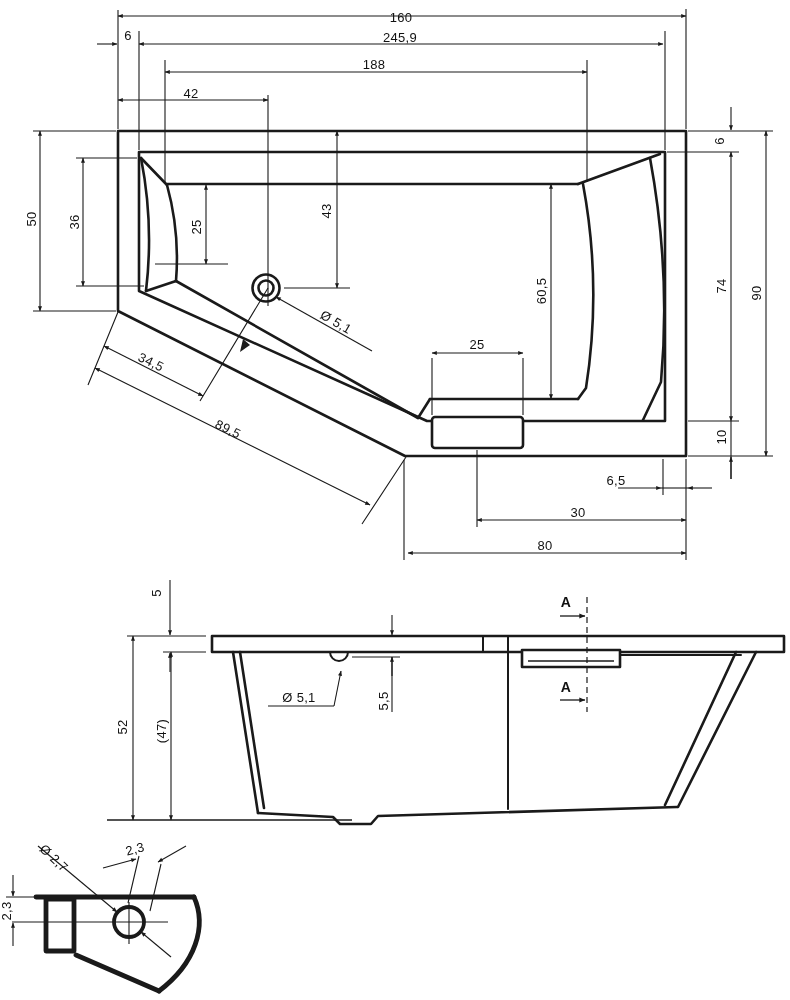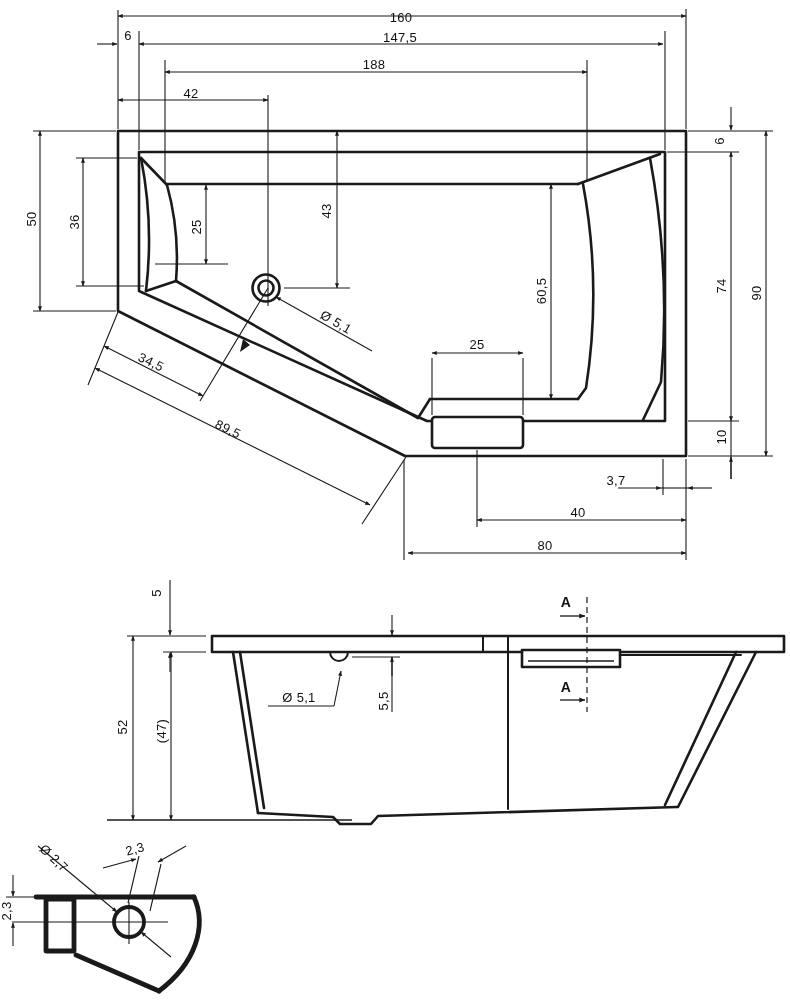--- a/index.html
+++ b/index.html
@@ -135,38 +135,38 @@
     <line class="thin" x1="171" y1="957" x2="141" y2="932" marker-end="url(#ar)"></line>
     <path class="thin" d="M128,903 L139,856 M150,911 L161,864"></path>
     <line class="thin" x1="103" y1="868" x2="136" y2="859" marker-end="url(#ar)"></line>
     <line class="thin" x1="186" y1="846" x2="158" y2="862" marker-end="url(#ar)"></line>
   </g>
 </svg>
 
 <div>
   <span class="dim" style="left:401px;top:17px">160</span>
   <span class="dim" style="left:128px;top:35px">6</span>
-  <span class="dim" style="left:400px;top:37px">147,5</span>
+  <span class="dim" style="left:400px;top:37px">245,9</span>
   <span class="dim" style="left:374px;top:64px">188</span>
   <span class="dim" style="left:191px;top:93px">42</span>
   <span class="dim r90" style="left:31px;top:219px">50</span>
   <span class="dim r90" style="left:74px;top:222px">36</span>
   <span class="dim r90" style="left:196px;top:227px">25</span>
   <span class="dim r90" style="left:326px;top:211px">43</span>
   <span class="dim r30" style="left:336px;top:322px">Ø 5,1</span>
   <span class="dim r90" style="left:541px;top:291px">60,5</span>
   <span class="dim r90" style="left:719px;top:141px">6</span>
   <span class="dim r90" style="left:721px;top:286px">74</span>
   <span class="dim r90" style="left:756px;top:293px">90</span>
   <span class="dim r90" style="left:721px;top:437px">10</span>
   <span class="dim" style="left:477px;top:344px">25</span>
   <span class="dim r26" style="left:151px;top:362px">34,5</span>
   <span class="dim r26" style="left:228px;top:429px">89,5</span>
-  <span class="dim" style="left:616px;top:480px">3,7</span>
-  <span class="dim" style="left:578px;top:512px">40</span>
+  <span class="dim" style="left:616px;top:480px">6,5</span>
+  <span class="dim" style="left:578px;top:512px">30</span>
   <span class="dim" style="left:545px;top:545px">80</span>
 </div>
 
 <div>
   <span class="dim r90" style="left:156px;top:593px">5</span>
   <span class="dim r90" style="left:122px;top:727px">52</span>
   <span class="dim r90" style="left:161px;top:731px">(47)</span>
   <span class="dim" style="left:299px;top:697px">Ø 5,1</span>
   <span class="dim r90" style="left:383px;top:701px">5,5</span>
   <span class="dim sec" style="left:566px;top:602px">A</span>

